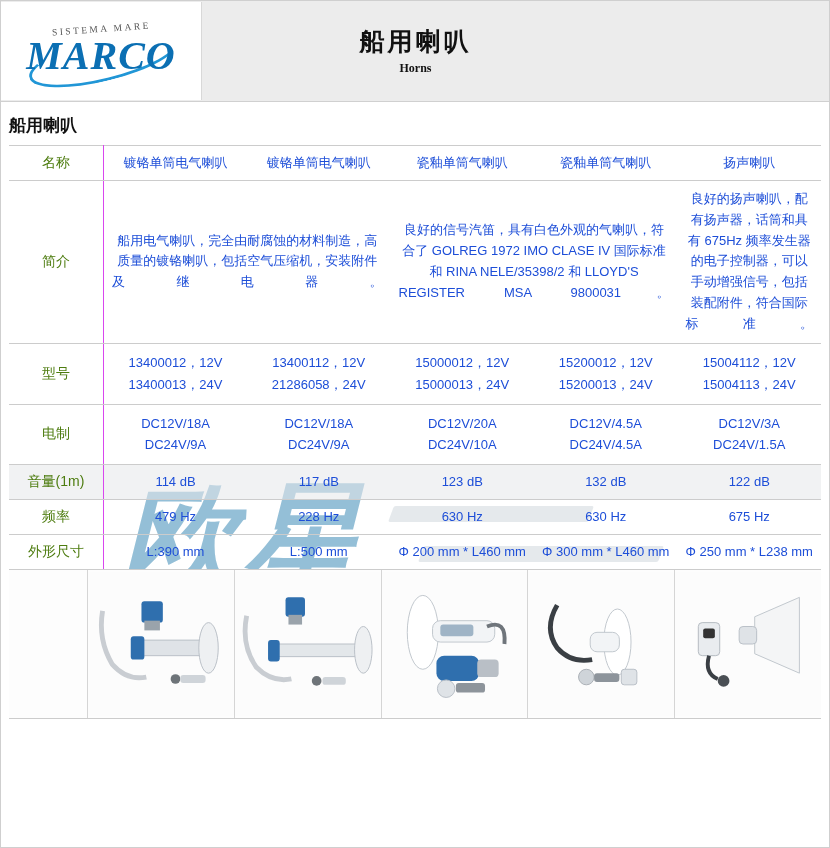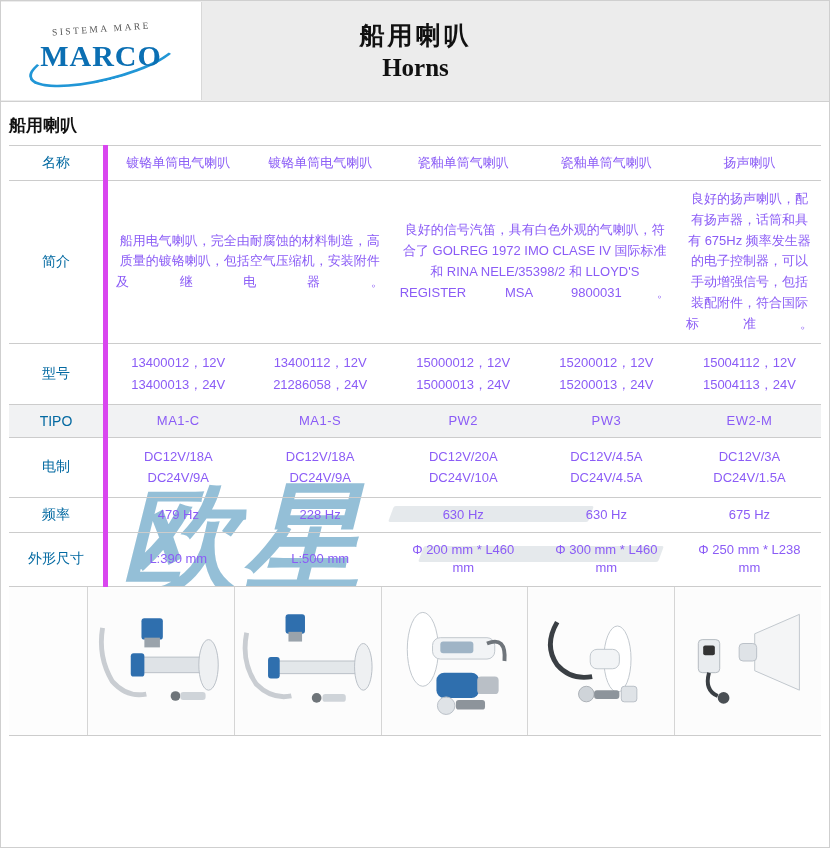--- a/index.html
+++ b/index.html
@@ -68,39 +68,40 @@
     border-radius: 50%;
     border: 3px solid #2196d6;
     border-right-color: transparent;
     border-top-color: transparent;
     transform: rotate(-14deg);
   }
   .logo-word {
     position: relative;
     font-family: "Liberation Serif", serif;
     font-weight: bold;
-    font-size: 30px;
+    font-style: italic;
+    font-size: 40px;
     color: #0b6fb3;
     letter-spacing: 1px;
     z-index: 2;
   }
   .header-titles {
     flex: 1;
     text-align: center;
     padding-right: 200px;
   }
   .title-cn {
     font-size: 25px;
     font-weight: bold;
     letter-spacing: 3px;
     color: #111;
     line-height: 1.25;
   }
   .title-en {
-    font-size: 25px;
+    font-size: 12px;
     font-weight: bold;
     font-family: "Liberation Serif", serif;
     color: #111;
     margin-top: 3px;
   }
 
   
   .section-title {
     font-size: 17px;
     font-weight: bold;
@@ -150,27 +151,27 @@
   }
   table.spec td {
     border-top: 1px solid #cccccc;
     border-bottom: 1px solid #cccccc;
     border-left: none;
     border-right: none;
     padding: 8px 8px;
     font-size: 13px;
     vertical-align: middle;
     text-align: center;
-    color: #8b5cf6;
+    color: #1d4ed8;
   }
   table.spec td.rowhead {
     width: 78px;
     font-size: 14px;
-    color: #0369a1;
-    border-right: 5px solid #d946ef;
+    color: #4d7c0f;
+    border-right: 1px solid #d946ef;
     background: transparent;
   }
   table.spec tr.shade td {
     background: rgba(230,232,234,0.55);
   }
   .cell-desc {
     text-align: justify;
     text-align-last: justify;
     font-size: 12.5px;
     line-height: 1.6;
@@ -280,28 +281,20 @@
         </td>
         <td class="cell-model">
           <div>15200012，12V</div>
           <div>15200013，24V</div>
         </td>
         <td class="cell-model">
           <div>15004112，12V</div>
           <div>15004113，24V</div>
         </td>
       </tr>
-      <tr class="shade">
-        <td class="rowhead">TIPO</td>
-        <td class="tipo">MA1-C</td>
-        <td class="tipo">MA1-S</td>
-        <td class="tipo">PW2</td>
-        <td class="tipo">PW3</td>
-        <td class="tipo">EW2-M</td>
-      </tr>
       <tr>
         <td class="rowhead">电制</td>
         <td class="cell-two">
           <div>DC12V/18A</div>
           <div>DC24V/9A</div>
         </td>
         <td class="cell-two">
           <div>DC12V/18A</div>
           <div>DC24V/9A</div>
         </td>
@@ -310,20 +303,28 @@
           <div>DC24V/10A</div>
         </td>
         <td class="cell-two">
           <div>DC12V/4.5A</div>
           <div>DC24V/4.5A</div>
         </td>
         <td class="cell-two">
           <div>DC12V/3A</div>
           <div>DC24V/1.5A</div>
         </td>
+      </tr>
+      <tr class="shade">
+        <td class="rowhead">音量(1m)</td>
+        <td>114 dB</td>
+        <td>117 dB</td>
+        <td>123 dB</td>
+        <td>132 dB</td>
+        <td>122 dB</td>
       </tr>
       <tr>
         <td class="rowhead">频率</td>
         <td>479 Hz</td>
         <td>228 Hz</td>
         <td>630 Hz</td>
         <td>630 Hz</td>
         <td>675 Hz</td>
       </tr>
       <tr>

